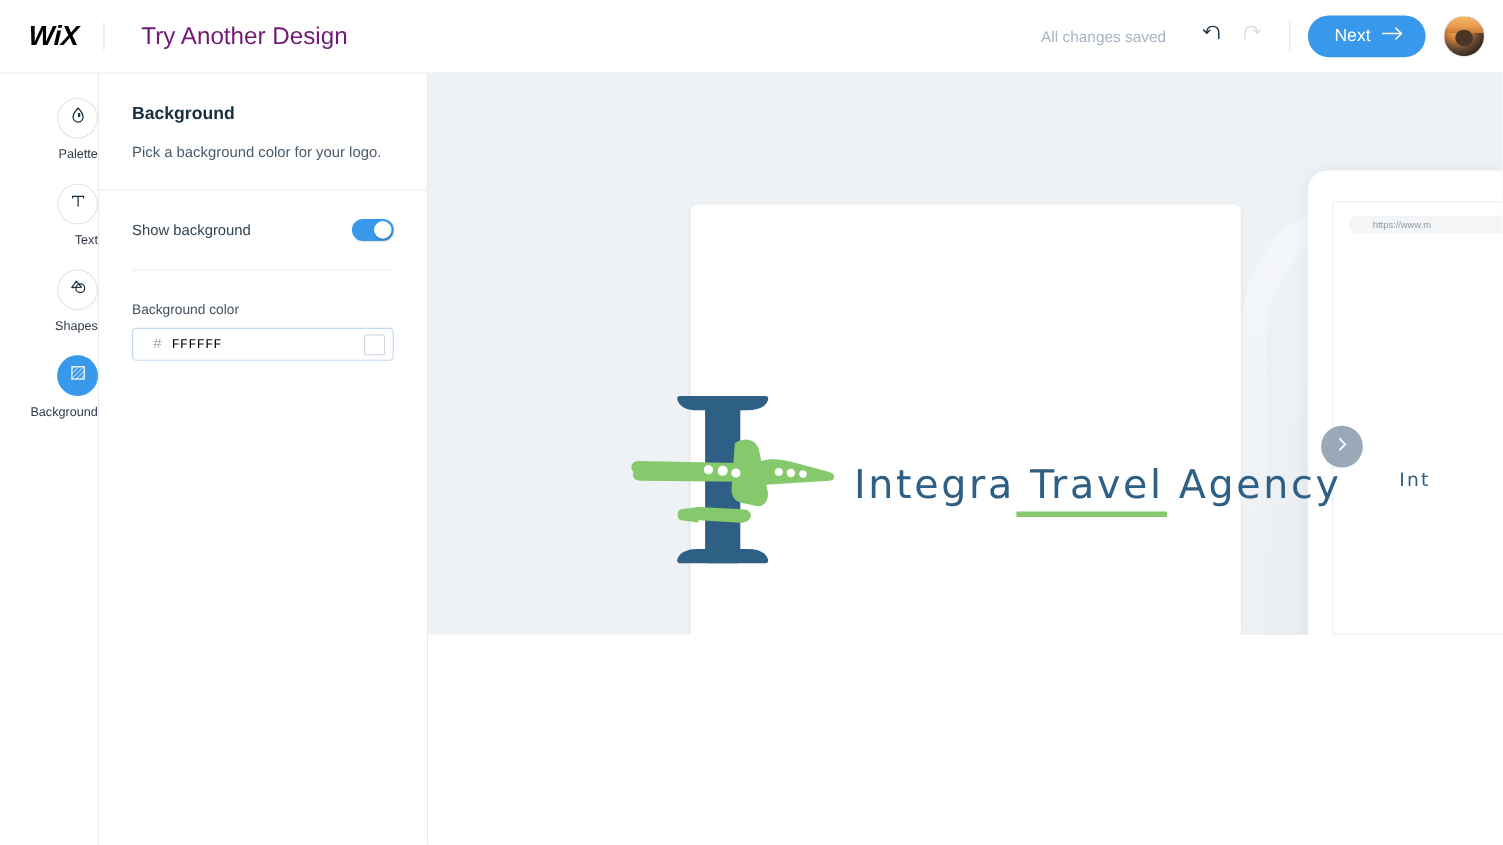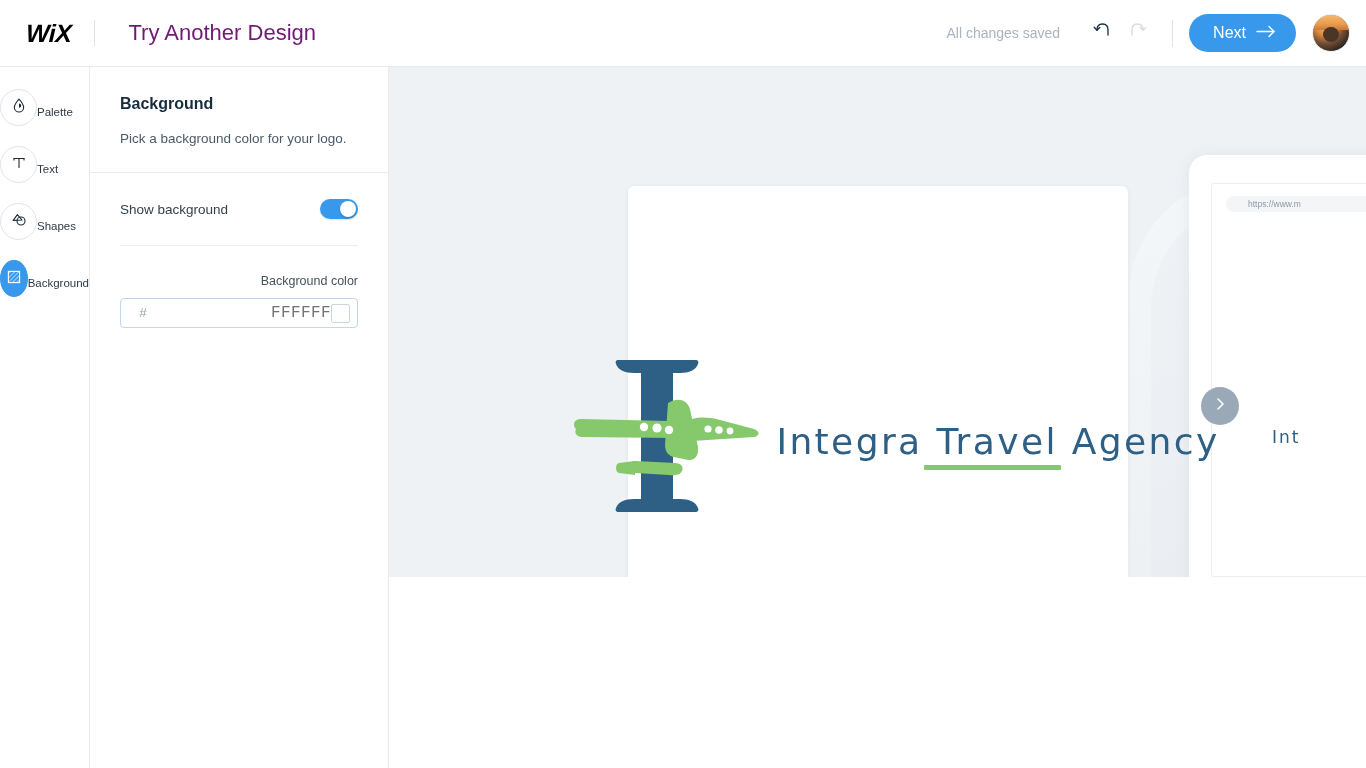--- a/index.html
+++ b/index.html
@@ -73,21 +73,21 @@
 
   
   .rail {
     position: absolute; top: 67px; left: 0;
     width: 90px; height: 701px;
     background: #ffffff;
     border-right: 1px solid #e8eaed;
     padding-top: 22px;
   }
   .rail-item {
-    display: flex; flex-direction: row; align-items: center;
+    display: flex; flex-direction: column; align-items: flex-end;
     margin-bottom: 20px; cursor: pointer;
   }
   .rail-circle {
     width: 37px; height: 37px; border-radius: 50%;
     border: 1px solid #dfe4ea;
     display: flex; align-items: center; justify-content: center;
     background: #fff;
   }
   .rail-item.active .rail-circle {
     background: #3899ec; border-color: #3899ec;
@@ -103,21 +103,21 @@
     width: 299px; height: 701px;
     background: #ffffff;
     border-right: 1px solid #e6e9ed;
   }
   .panel-head { padding: 28px 30px 24px 30px; }
   .panel-title {
     font-size: 16px; font-weight: 700; color: #162d3d; margin-bottom: 17px;
   }
   .panel-sub { font-size: 13.5px; color: #4a5a6a; line-height: 1.35; }
   .panel-sep { height: 1px; background: #e9ecef; width: 100%; }
-  .panel-body { padding: 0 30px; text-align: right; }
+  .panel-body { padding: 0 30px; }
   .row {
     display: flex; align-items: center; justify-content: space-between;
     height: 72px;
   }
   .row-label { font-size: 13.5px; color: #32424f; }
   .toggle {
     width: 38px; height: 20px; border-radius: 10px;
     background: #3899ec; position: relative; cursor: pointer;
     box-shadow: 0 1px 2px rgba(0,0,0,.12);
   }
@@ -130,21 +130,21 @@
   .field-label {
     font-size: 12.5px; color: #44525f; margin-top: 28px; margin-bottom: 10px;
   }
   .color-field {
     height: 30px; border: 1px solid #bfd7ef; border-radius: 4px;
     display: flex; align-items: center; padding: 0 7px 0 18px;
     background: #fff; cursor: text;
   }
   .hash { color: #97a7b5; font-size: 13.5px; margin-right: 9px; font-family: "Liberation Mono", monospace; }
   .hexval {
-    font-size: 16px; color: #737373; letter-spacing: .4px;
+    font-size: 12px; color: #000000; letter-spacing: .4px;
     font-family: "Liberation Mono", monospace; flex: 1;
   }
   .swatch {
     width: 19px; height: 19px; border: 1px solid #ccd5de;
     background: #ffffff; border-radius: 2px; cursor: pointer;
   }
 
   
   .canvas {
     position: absolute; top: 67px; left: 389px;

